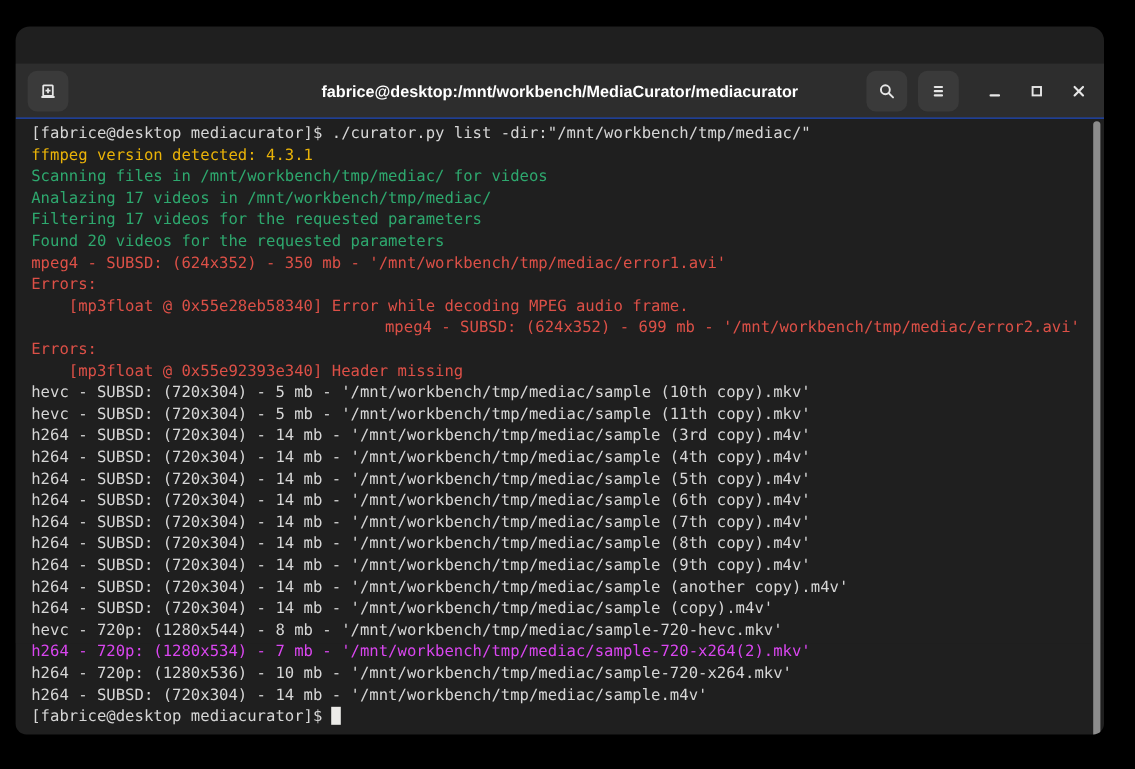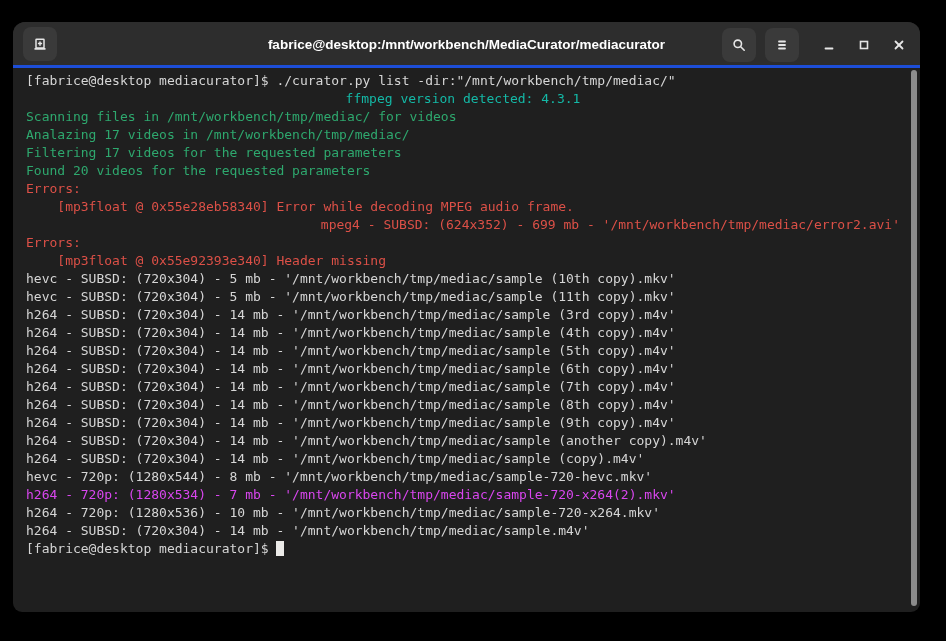--- a/index.html
+++ b/index.html
@@ -18,24 +18,25 @@
     width: 907px;
     height: 590px;
     background: #1f1f1f;
     border-radius: 12px 12px 9px 9px;
     overflow: hidden;
   }
   .titlebar {
     position: relative;
     height: 46px;
     background: #2d2d2d;
-    border-bottom: 3px solid #1d4ed8;
+    border-bottom: 1px solid #1d4ed8;
     display: flex;
     align-items: center;
     box-sizing: border-box;
+    margin-top: 31px;
   }
   .tb-btn {
     width: 34px;
     height: 34px;
     border-radius: 8px;
     background: #3a3a3a;
     border: none;
     padding: 0;
     display: flex;
     align-items: center;
@@ -153,25 +154,26 @@
         <svg width="16" height="16" viewBox="0 0 16 16" fill="none" stroke="#e6e6e6" stroke-width="1.8" stroke-linecap="round">
           <line x1="4.5" y1="4.5" x2="11.5" y2="11.5"></line>
           <line x1="11.5" y1="4.5" x2="4.5" y2="11.5"></line>
         </svg>
       </button>
     </div>
   </div>
   <div class="screen">
     <div id="term-lines">
         <div class="tline" style="color: rgb(214, 214, 214);">[fabrice@desktop mediacurator]$ ./curator.py list -dir:"/mnt/workbench/tmp/mediac/"</div>
-        <div class="tline" style="color: #14b8a6; text-align: center;">ffmpeg version detected: 4.3.1</div>
+        <div class="tline" style="color: #eab308;">ffmpeg version detected: 4.3.1</div>
         <div class="tline" style="color: rgb(46, 168, 110);">Scanning files in /mnt/workbench/tmp/mediac/ for videos</div>
         <div class="tline" style="color: rgb(46, 168, 110);">Analazing 17 videos in /mnt/workbench/tmp/mediac/</div>
         <div class="tline" style="color: rgb(46, 168, 110);">Filtering 17 videos for the requested parameters</div>
         <div class="tline" style="color: rgb(46, 168, 110);">Found 20 videos for the requested parameters</div>
+        <div class="tline" style="color: rgb(220, 80, 71);">mpeg4 - SUBSD: (624x352) - 350 mb - '/mnt/workbench/tmp/mediac/error1.avi'</div>
         <div class="tline" style="color: rgb(220, 80, 71);">Errors:</div>
         <div class="tline" style="color: rgb(220, 80, 71);">    [mp3float @ 0x55e28eb58340] Error while decoding MPEG audio frame.</div>
         <div class="tline" style="color: rgb(220, 80, 71); text-align: right;">mpeg4 - SUBSD: (624x352) - 699 mb - '/mnt/workbench/tmp/mediac/error2.avi'</div>
         <div class="tline" style="color: rgb(220, 80, 71);">Errors:</div>
         <div class="tline" style="color: rgb(220, 80, 71);">    [mp3float @ 0x55e92393e340] Header missing</div>
         <div class="tline" style="color: rgb(214, 214, 214);">hevc - SUBSD: (720x304) - 5 mb - '/mnt/workbench/tmp/mediac/sample (10th copy).mkv'</div>
         <div class="tline" style="color: rgb(214, 214, 214);">hevc - SUBSD: (720x304) - 5 mb - '/mnt/workbench/tmp/mediac/sample (11th copy).mkv'</div>
         <div class="tline" style="color: rgb(214, 214, 214);">h264 - SUBSD: (720x304) - 14 mb - '/mnt/workbench/tmp/mediac/sample (3rd copy).m4v'</div>
         <div class="tline" style="color: rgb(214, 214, 214);">h264 - SUBSD: (720x304) - 14 mb - '/mnt/workbench/tmp/mediac/sample (4th copy).m4v'</div>
         <div class="tline" style="color: rgb(214, 214, 214);">h264 - SUBSD: (720x304) - 14 mb - '/mnt/workbench/tmp/mediac/sample (5th copy).m4v'</div>

